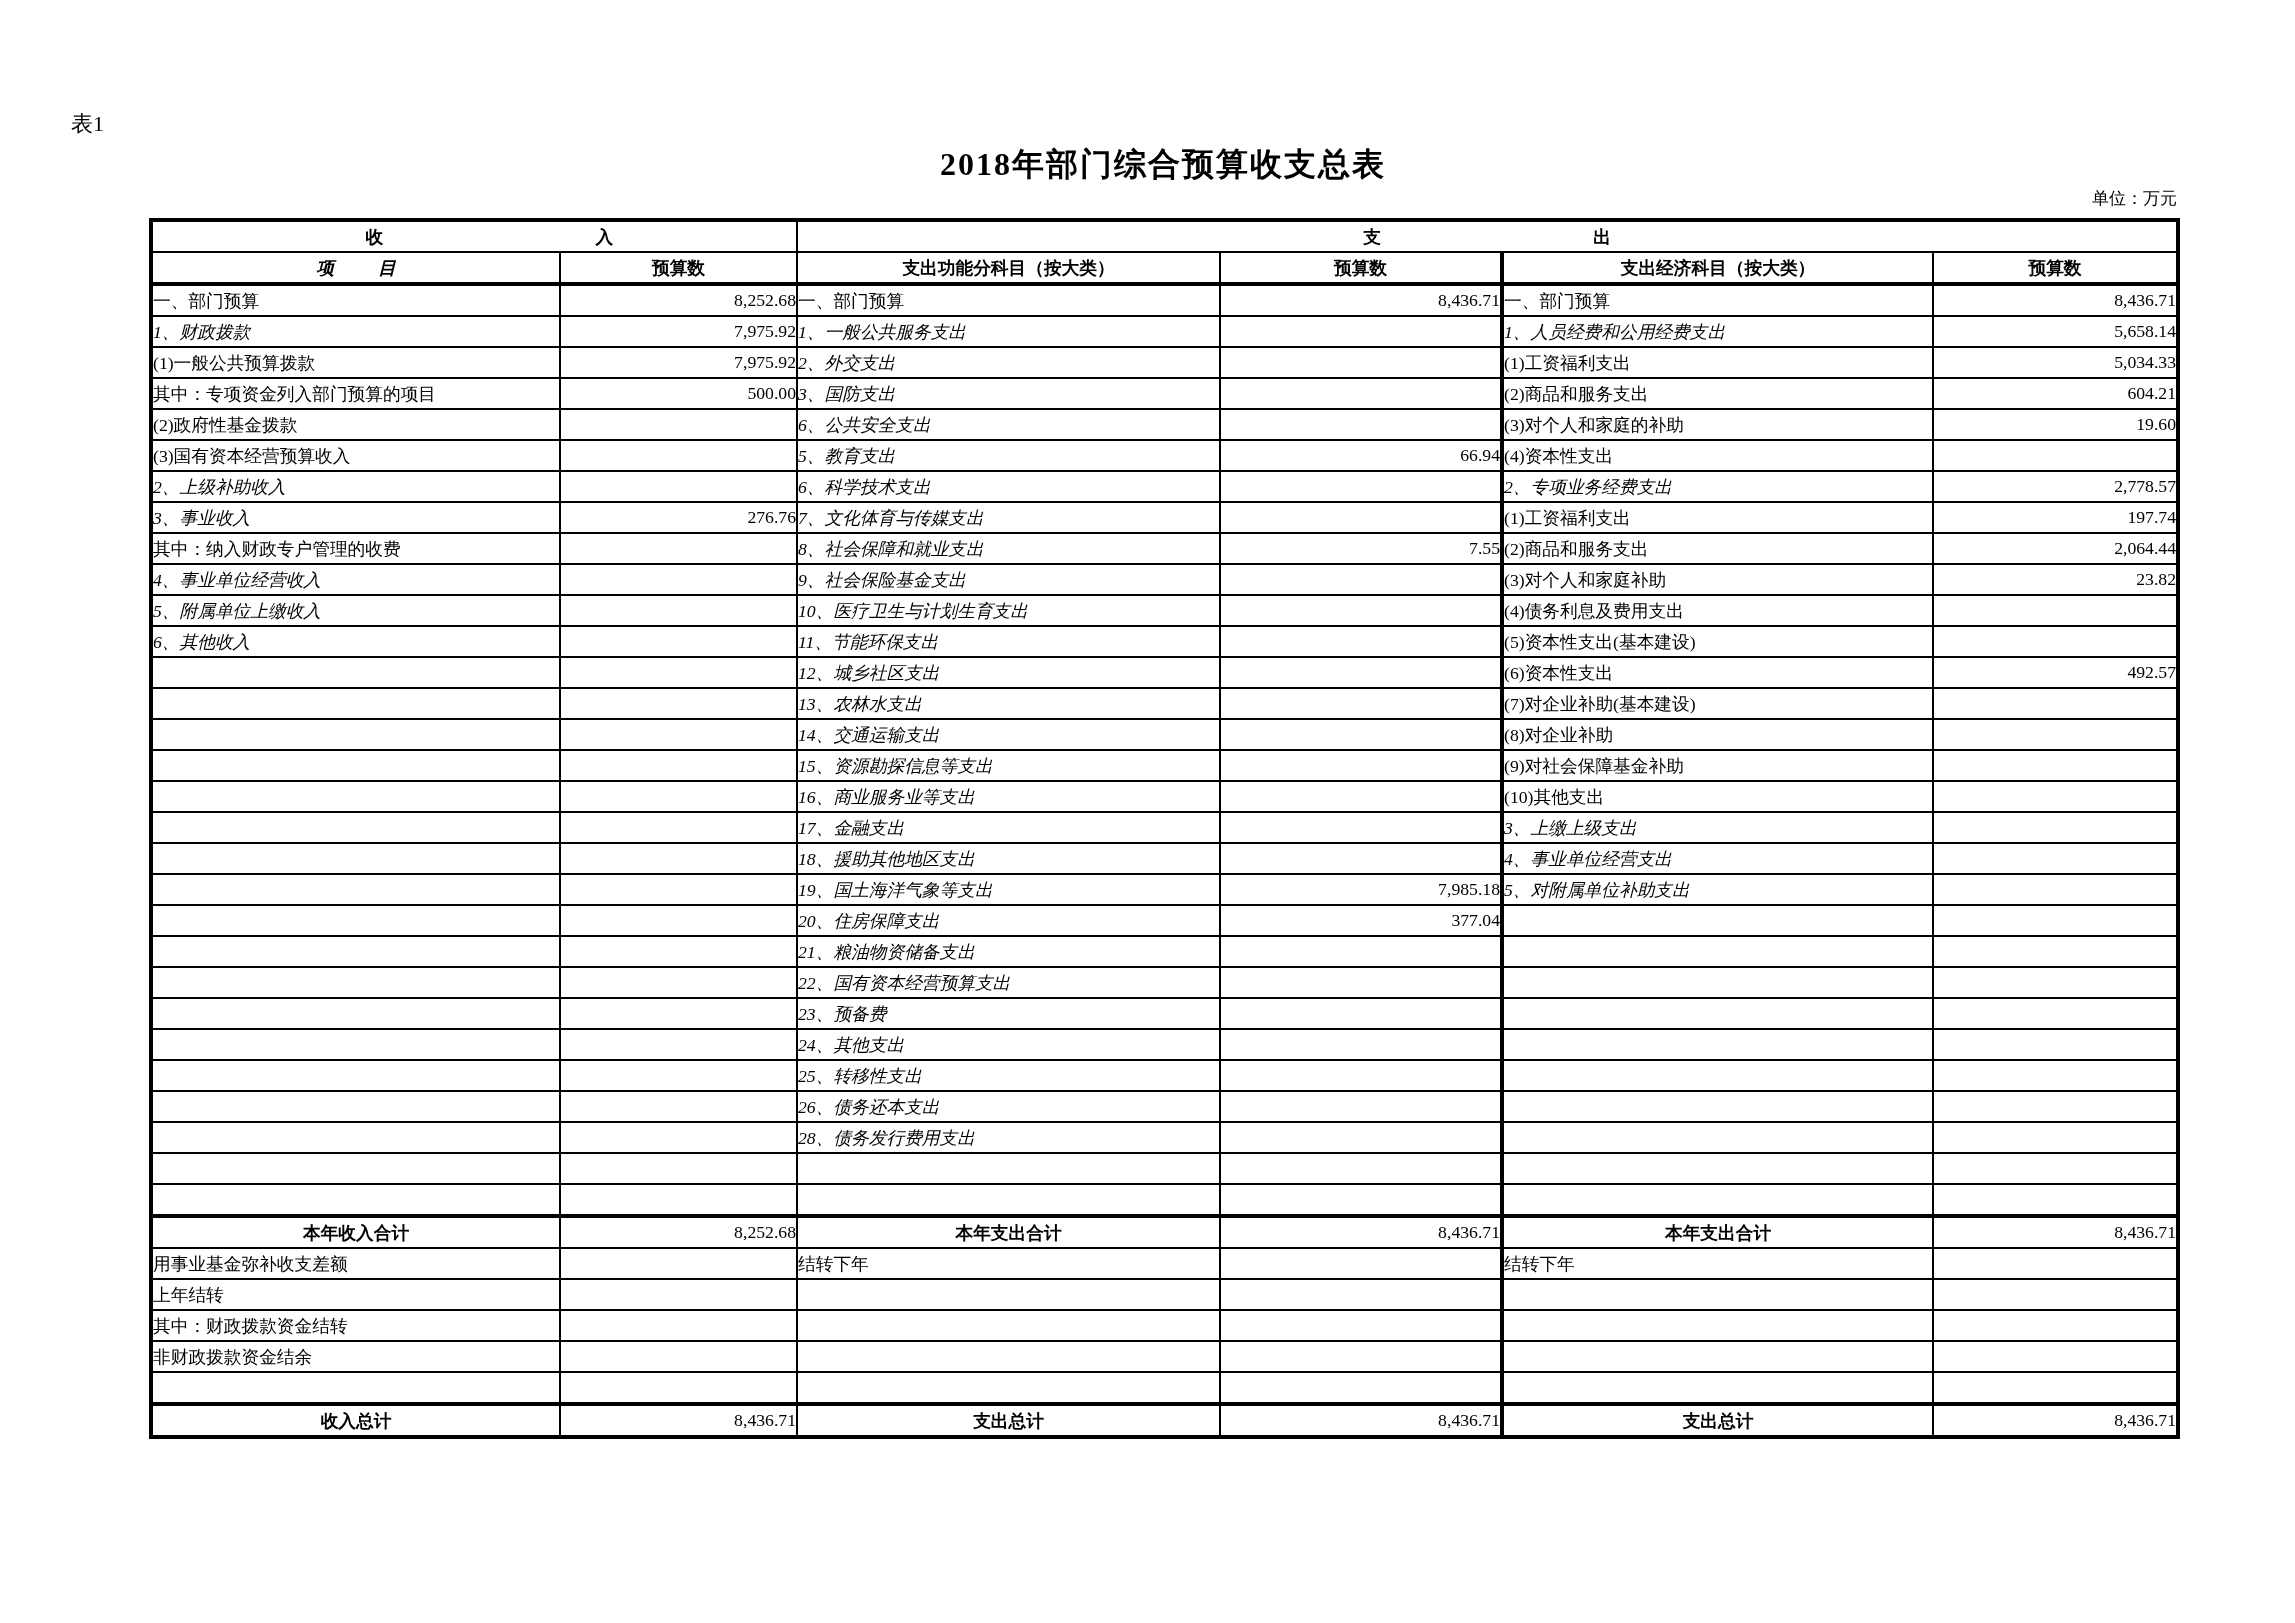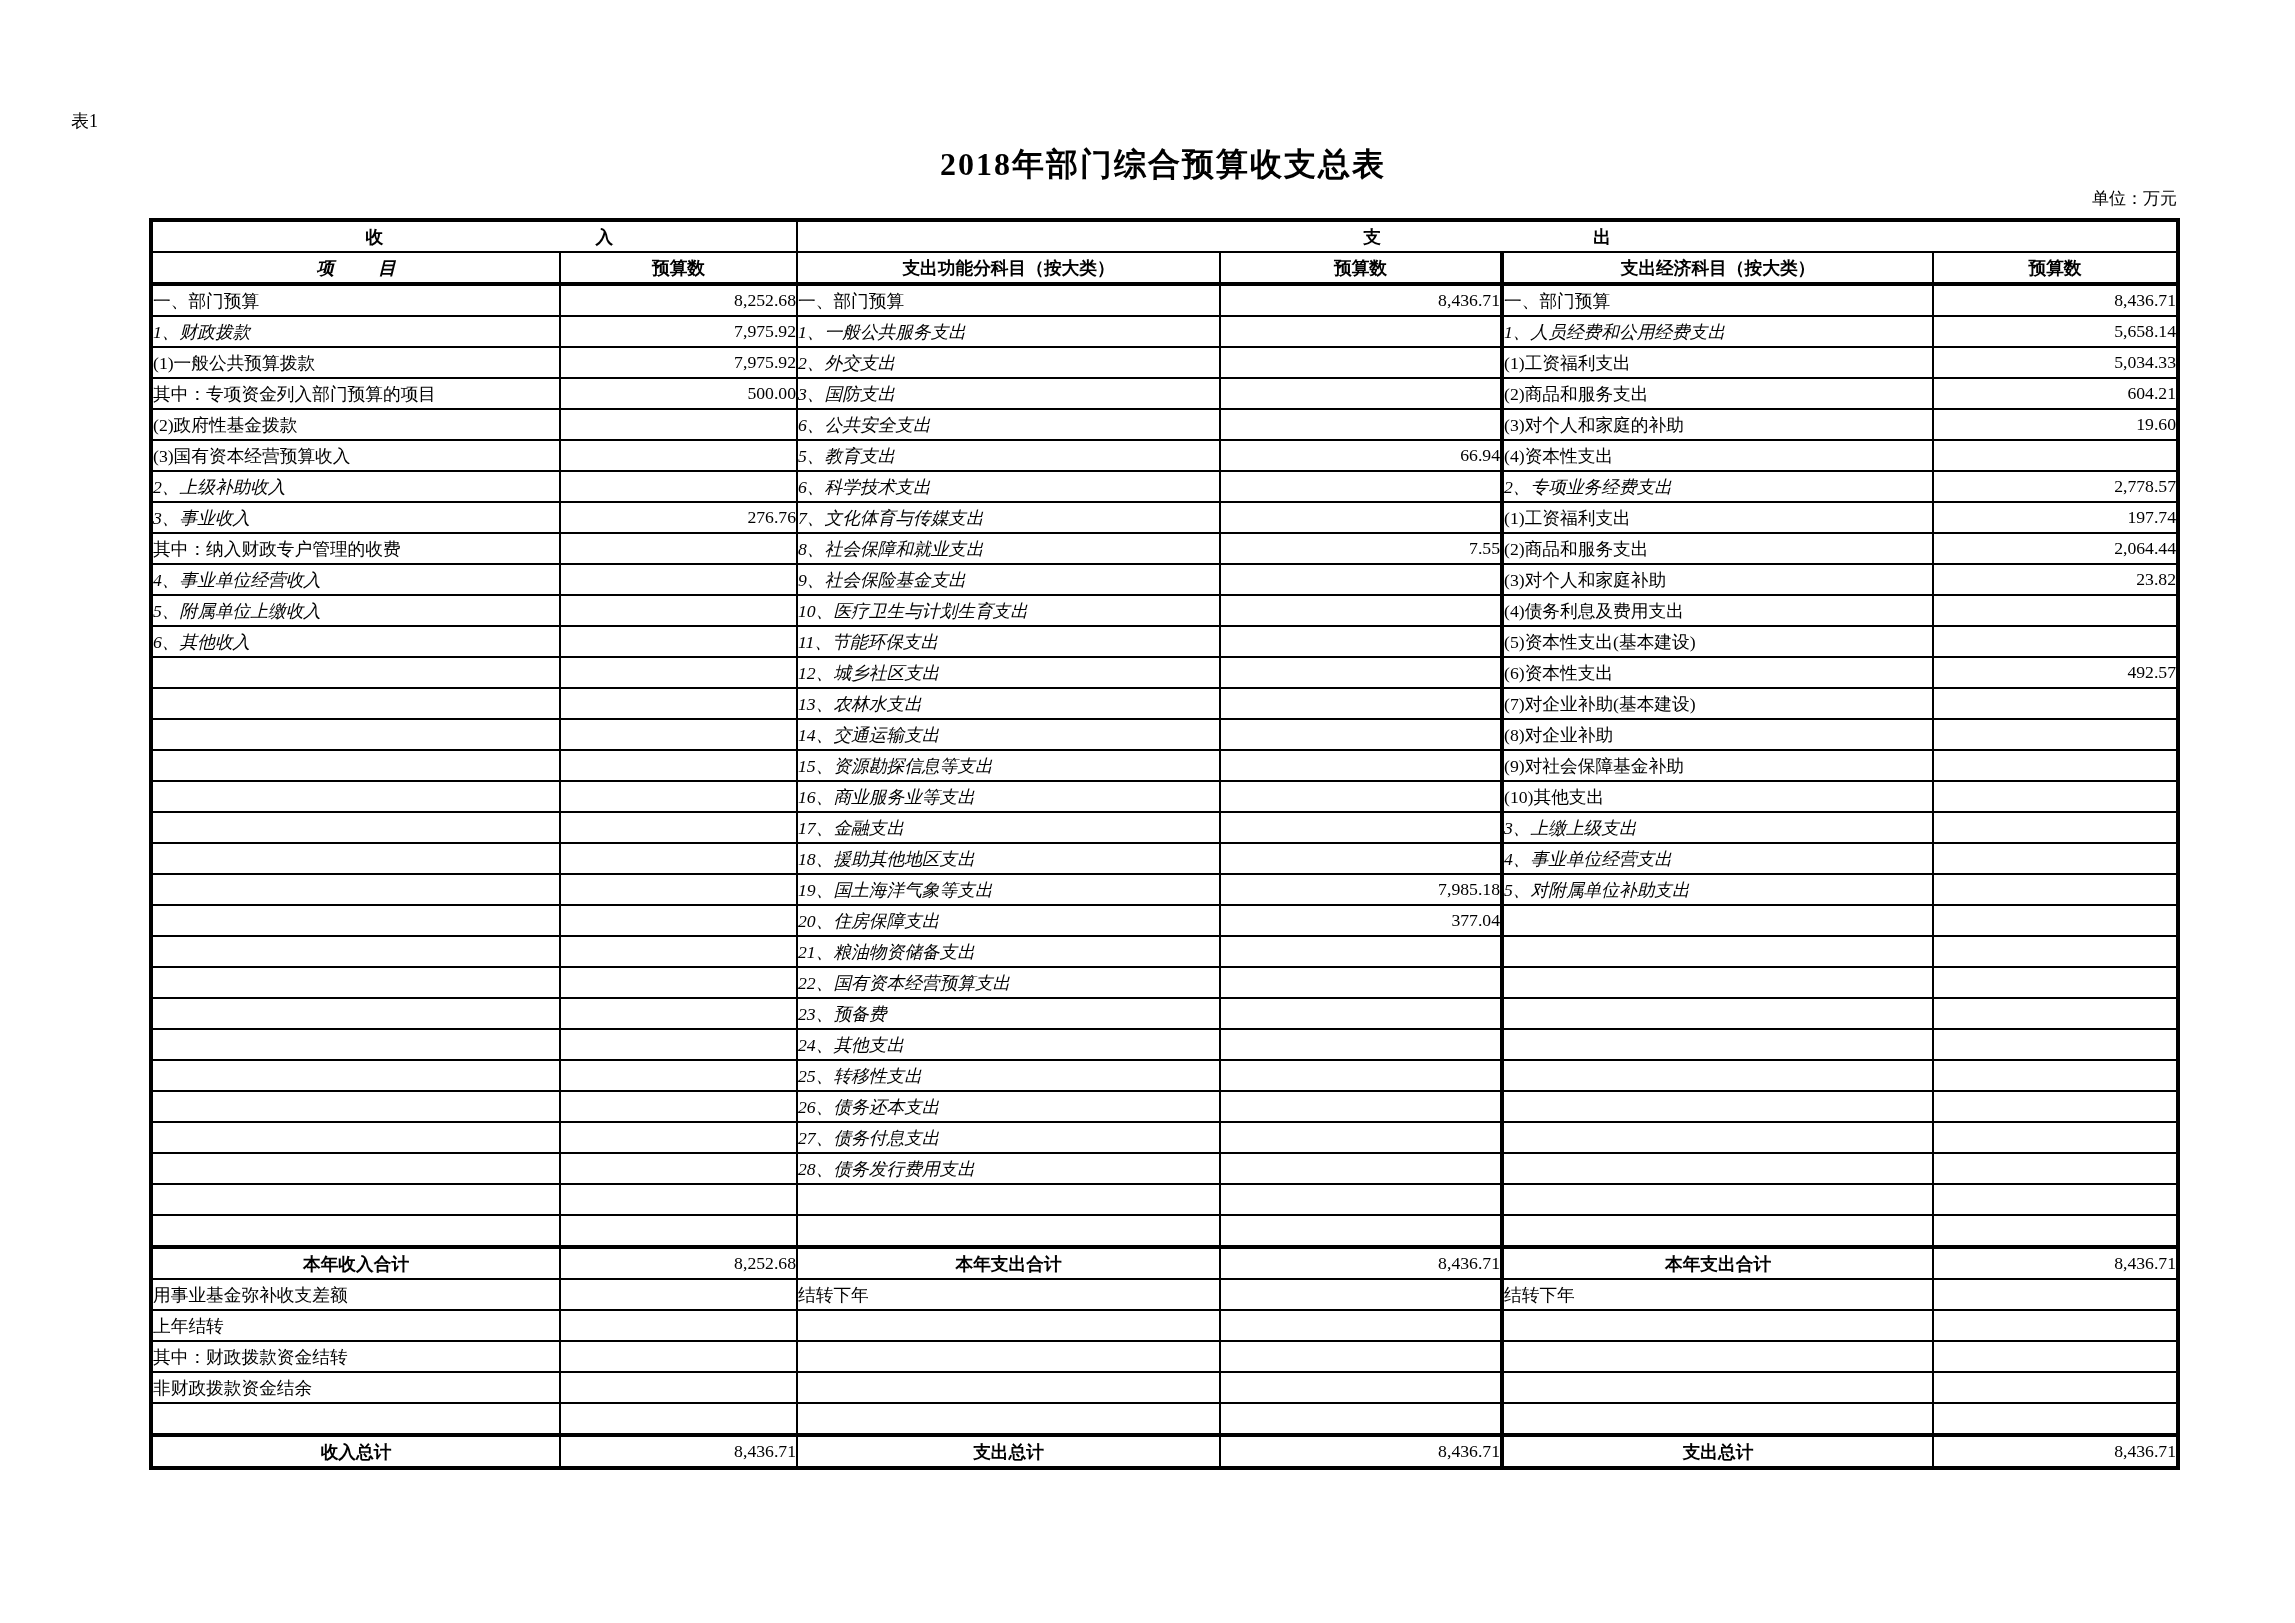--- a/index.html
+++ b/index.html
@@ -3,21 +3,21 @@
 <meta charset="utf-8">
 <style>
   html,body{margin:0;padding:0;}
   body{
     width:2295px;height:1623px;position:relative;
     background:#ffffff;color:#000000;
     font-family:"Liberation Serif","DejaVu Serif",serif;
   }
   .sheet-label{
     position:absolute;left:71px;top:109px;
-    font-size:18px;
+    font-size:22px;
   }
   .doc-title{
     position:absolute;left:149px;top:143px;width:2028px;
     text-align:center;font-size:32px;font-weight:bold;letter-spacing:2px;
   }
   .unit-note{
     position:absolute;left:149px;top:187px;width:2028px;
     text-align:right;font-size:17px;
   }
   table.budget{
@@ -290,28 +290,20 @@
         <td class="lab"></td>
         <td class="num"></td>
         <td class="lab i1">26、债务还本支出</td>
         <td class="num"></td>
         <td class="lab thickL"></td>
         <td class="num"></td>
       </tr>
       <tr>
         <td class="lab"></td>
         <td class="num"></td>
-        <td class="lab i1">27、债务付息支出</td>
-        <td class="num"></td>
-        <td class="lab thickL"></td>
-        <td class="num"></td>
-      </tr>
-      <tr>
-        <td class="lab"></td>
-        <td class="num"></td>
         <td class="lab i1">28、债务发行费用支出</td>
         <td class="num"></td>
         <td class="lab thickL"></td>
         <td class="num"></td>
       </tr>
       <tr>
         <td class="lab"></td>
         <td class="num"></td>
         <td class="lab"></td>
         <td class="num"></td>

